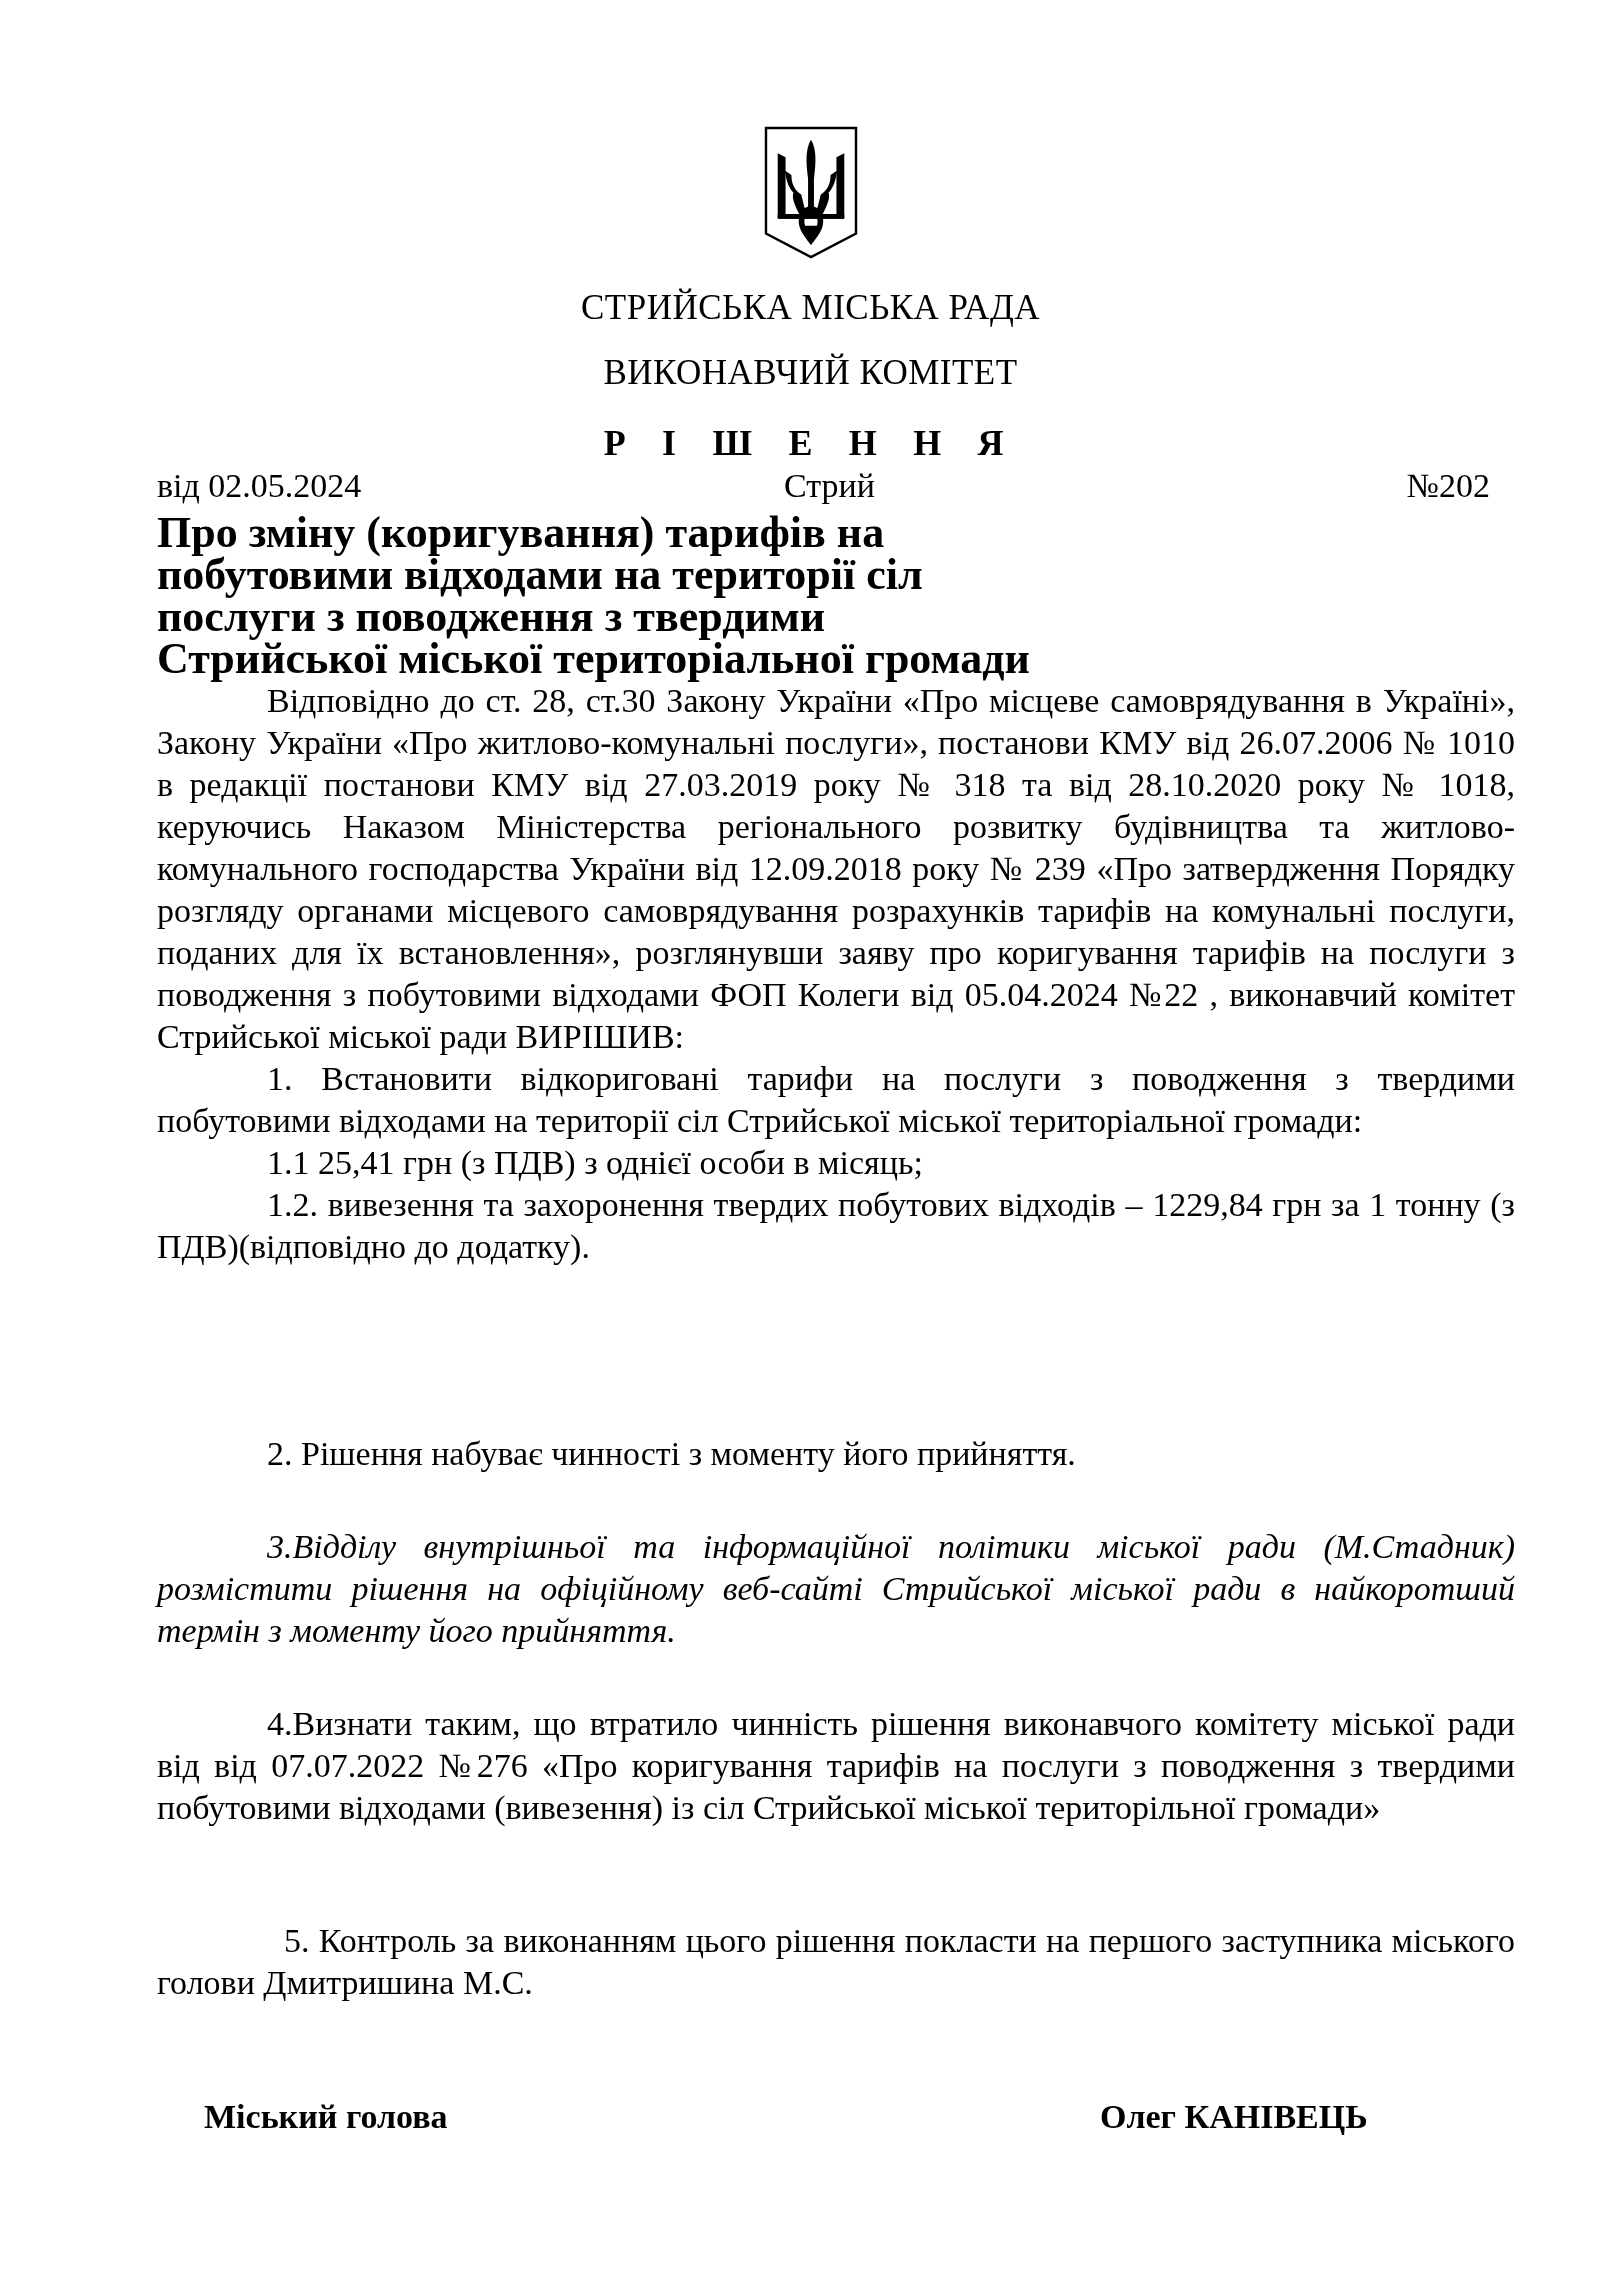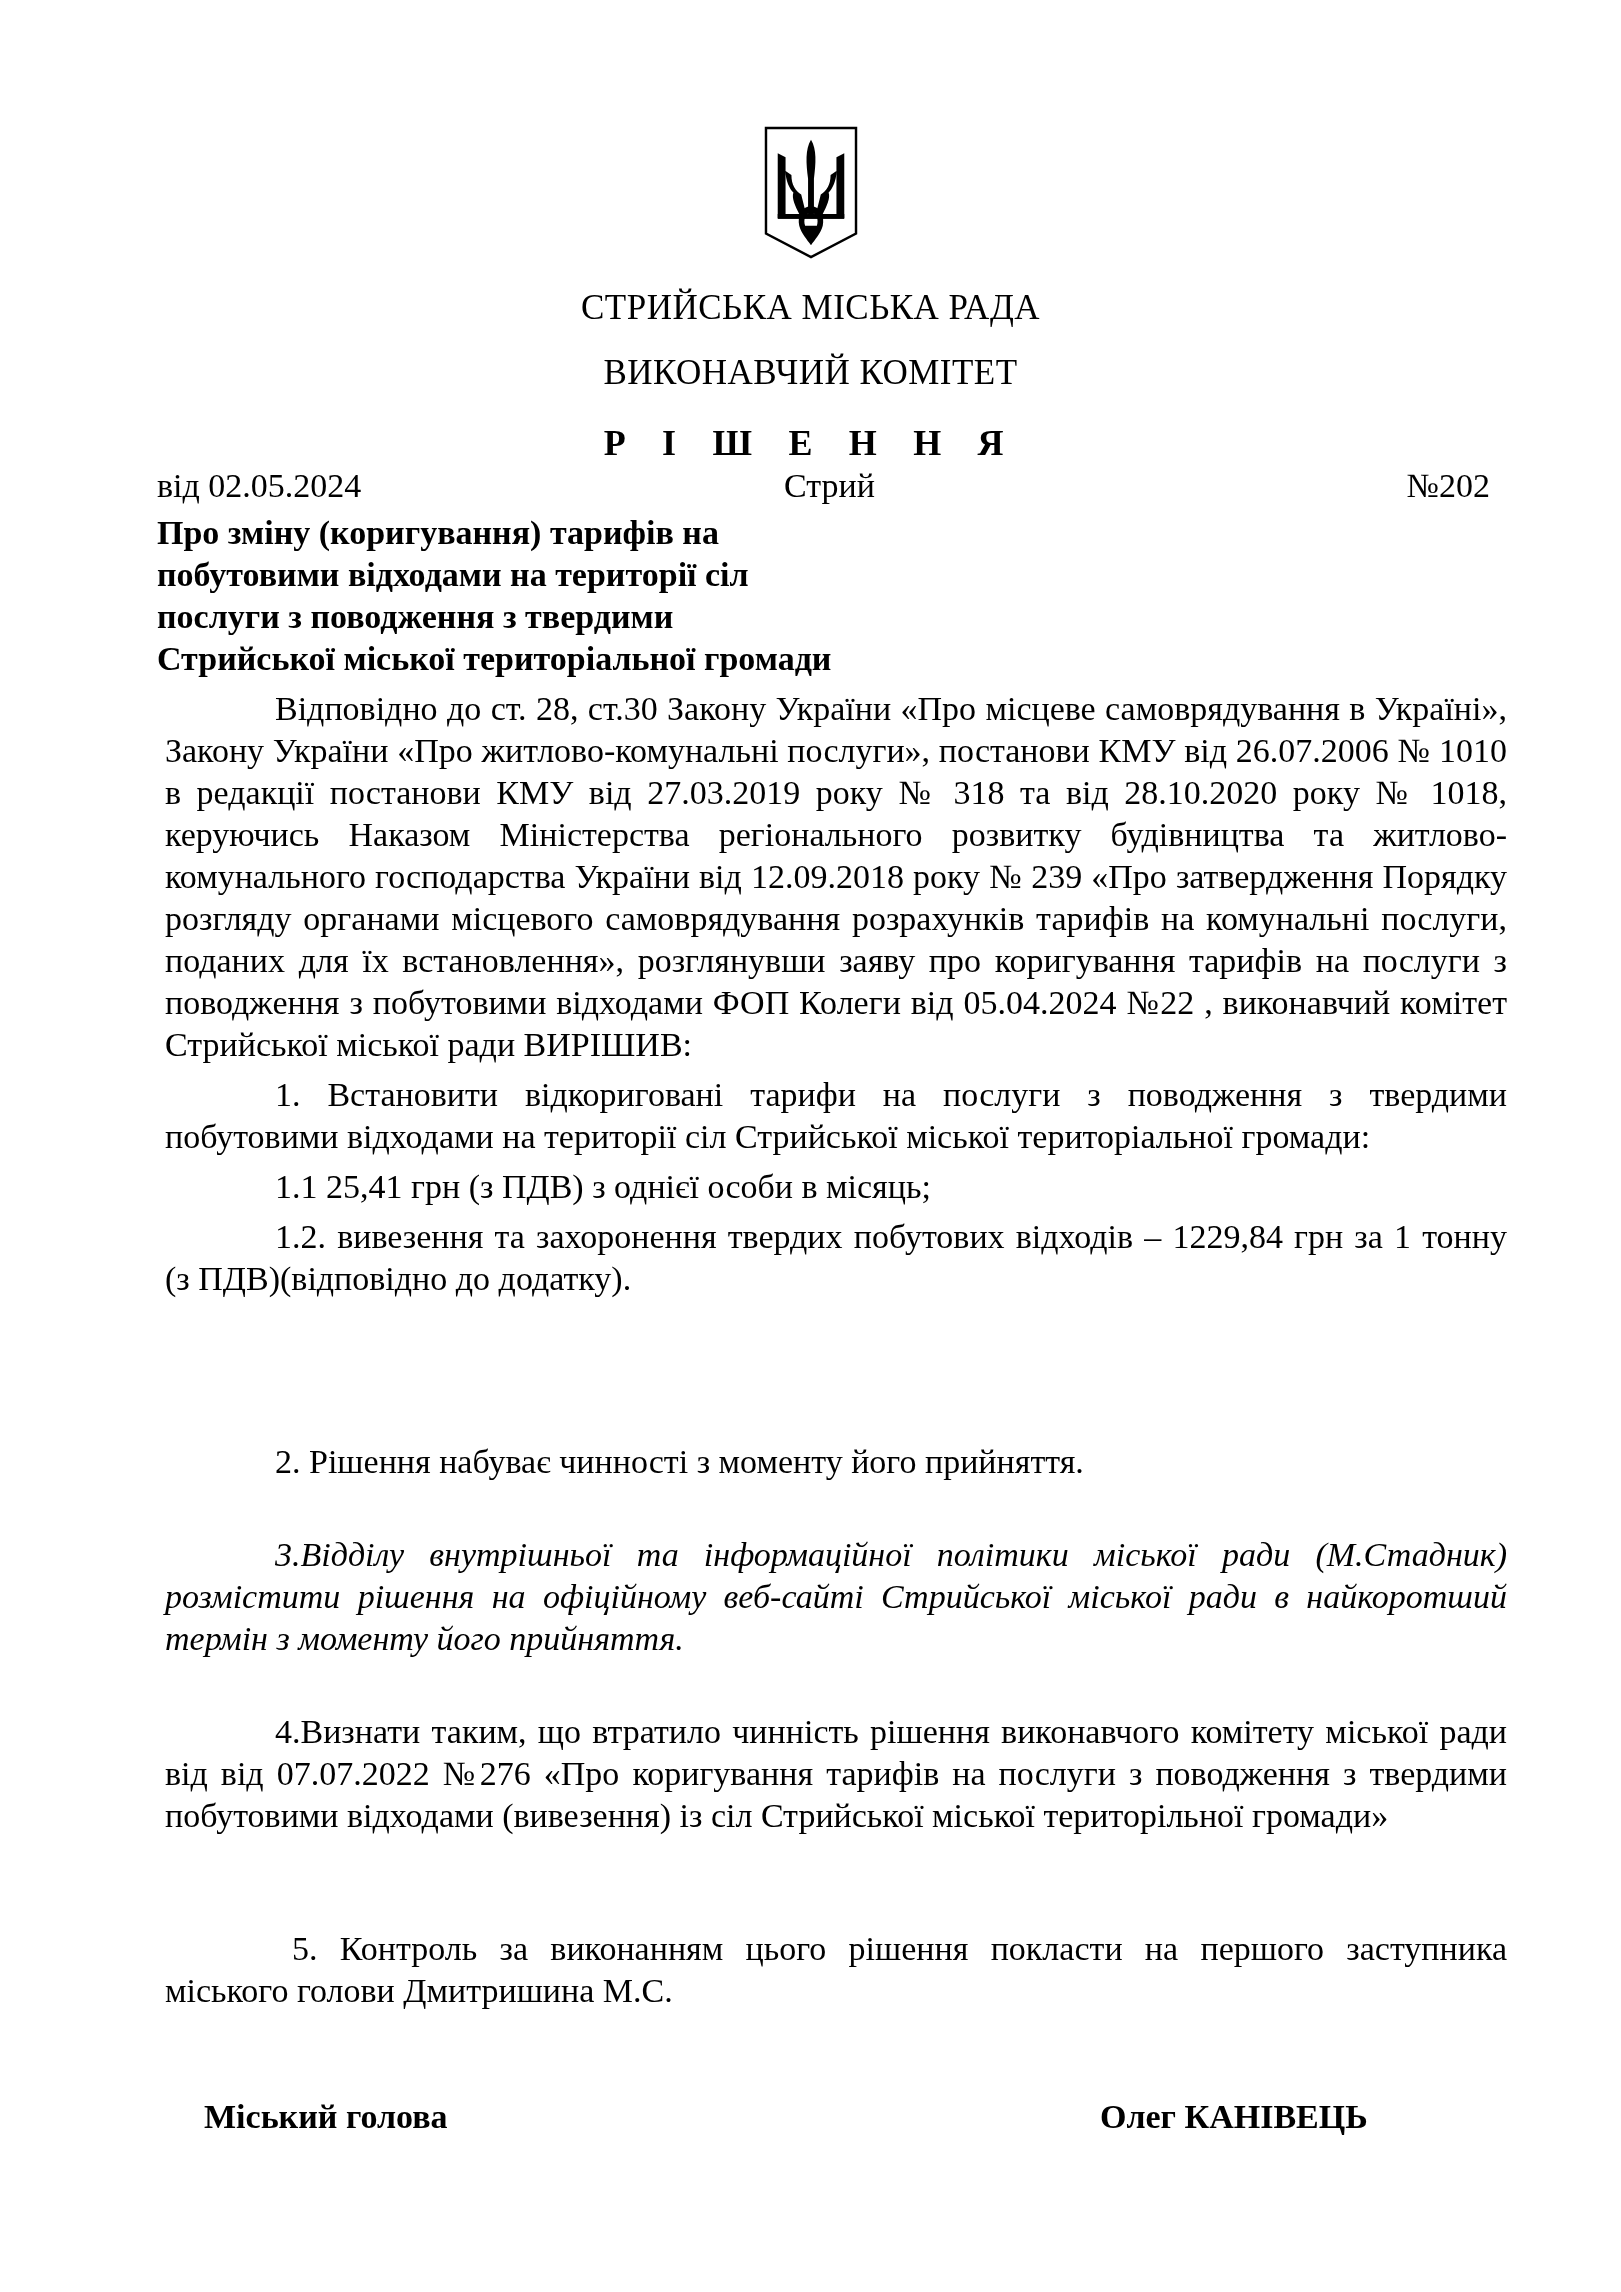--- a/index.html
+++ b/index.html
@@ -8,23 +8,23 @@
   .page { position:absolute; left:0; top:2px; width:1621px; height:2115px; }
   .emblem { position:absolute; left:762px; top:122px; width:98px; height:137px; }
   .center { position:absolute; left:0; width:1621px; text-align:center; }
   .org { top:286px; font-size:35px; letter-spacing:0.5px; }
   .committee { top:351px; font-size:35px; letter-spacing:0.5px; }
   .decision { top:420px; font-size:36px; font-weight:bold; letter-spacing:13.7px; }
   .meta { position:absolute; top:465px; left:157px; width:1333px; height:43px; font-size:34px; }
   .meta .date { position:absolute; left:0; }
   .meta .city { position:absolute; left:627px; }
   .meta .num { position:absolute; right:0; }
-  .subject { position:absolute; left:157px; top:510px; font-size:34px; font-weight:bold; line-height:42px; }
+  .subject { position:absolute; left:157px; top:510px; font-size:44px; font-weight:bold; line-height:42px; }
   .body { position:absolute; left:157px; width:1358px; font-size:34px; line-height:42px; text-align:justify; }
-  .p { margin:8px; }
+  .p { margin:0; }
   .ind { text-indent:110px; }
   .ind2 { text-indent:127px; }
   .sign { position:absolute; top:1980px; font-size:34px; font-weight:bold;text-align:center; }
 </style>
 </head>
 <body>
 
 <div class="page">
 
   <svg class="emblem" viewBox="0 0 100 140">

